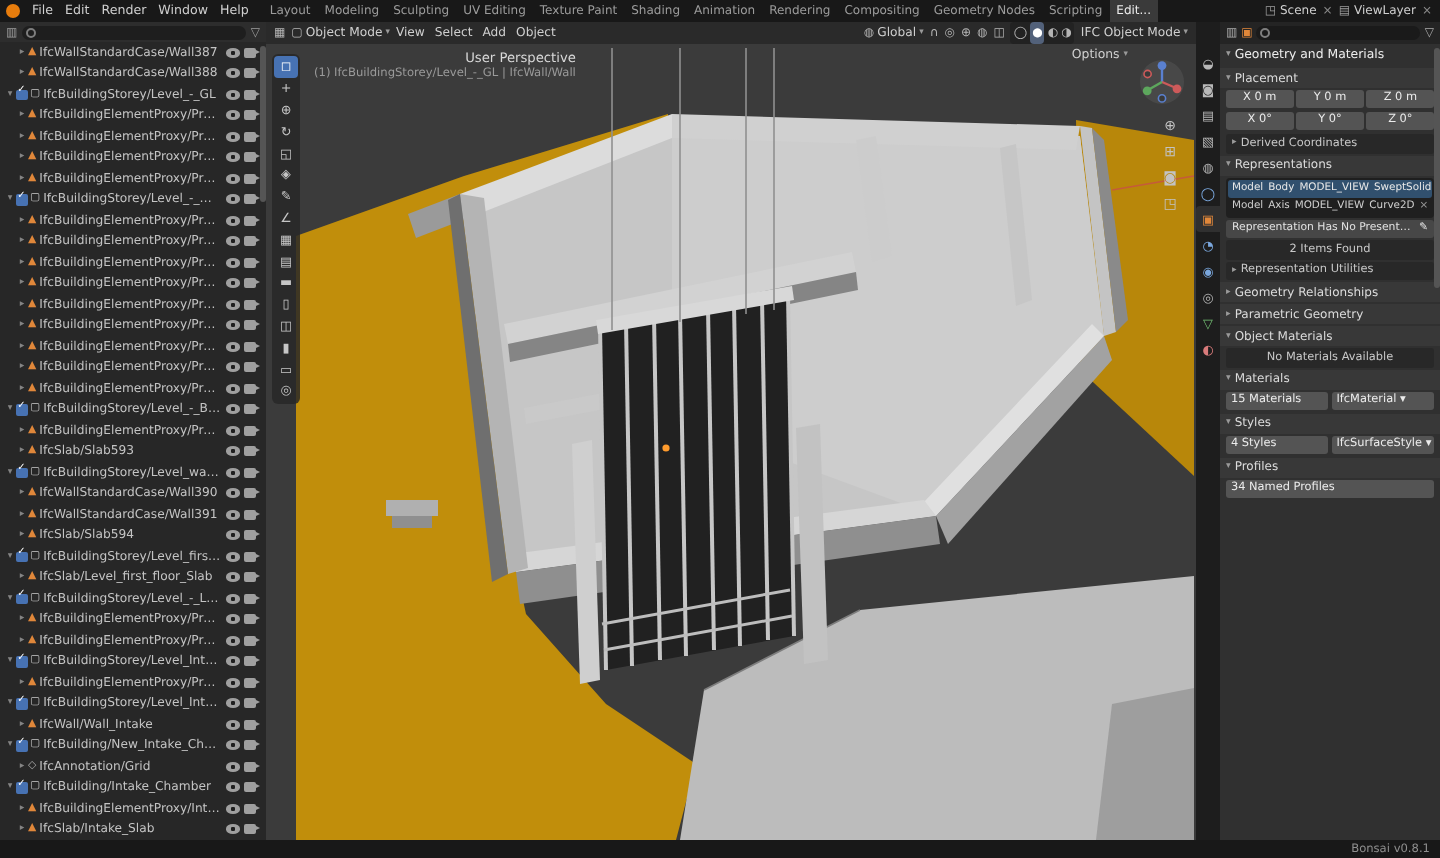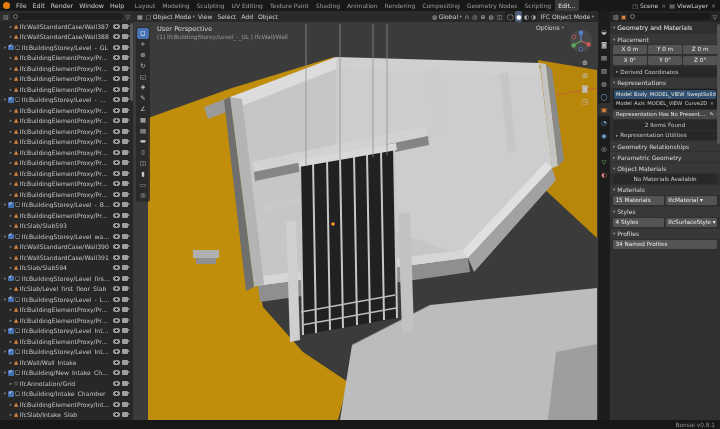--- a/index.html
+++ b/index.html
@@ -46,21 +46,21 @@
 #vp-menus{display:flex;gap:5px;}
 .vh-menu{color:#cfcfcf;}
 .vh-right{margin-left:auto;display:flex;align-items:center;gap:3px;}
 .shade-group{display:flex;gap:1.5px;background:#222;border-radius:2px;padding:0 1.5px;}
 #vp-canvas{position:absolute;left:0;top:11px;width:465px;height:398px;background:#3b3b3b;overflow:hidden;}
 #scene{position:absolute;left:0;top:0;}
 #toolstrip{position:absolute;left:3px;top:5px;width:14px;background:rgba(40,40,40,.85);border-radius:3px;padding:1px 0;z-index:3;}
 .tool{width:12px;height:10.8px;margin:0 1px;display:flex;align-items:center;justify-content:center;font-size:6.4px;color:#c6c6c6;border-radius:2px;}
 .tool.active{background:#4772b3;color:#fff;}
 #vp-overlay{position:absolute;left:24px;top:3px;z-index:3;}
-#vp-overlay .l1{font-size:6.6px;color:#d8d8d8;}
+#vp-overlay .l1{font-size:6.6px;color:#d8d8d8;text-align:right;}
 #vp-overlay .l2{font-size:5.8px;color:#9a9a9a;margin-top:1px;}
 #options-btn{position:absolute;right:34px;top:2px;font-size:6.2px;color:#d0d0d0;z-index:3;display:flex;gap:2px;align-items:center;}
 #nav-gizmo{position:absolute;right:5px;top:7px;z-index:3;}
 #nav-icons{position:absolute;right:8px;top:36px;z-index:3;display:flex;flex-direction:column;gap:3px;}
 .nav-ico{width:10px;height:10px;display:flex;align-items:center;justify-content:center;color:#c3c3c3;font-size:7px;}
 
 #props{position:absolute;left:598px;top:11px;width:122px;height:409px;background:#303030;}
 #prop-tabs{position:absolute;left:0;top:0;width:12px;height:409px;background:#1d1d1d;padding-top:14px;}
 .ptab{width:12px;height:13px;display:flex;align-items:center;justify-content:center;font-size:6.4px;}
 .ptab.active{background:#303030;border-radius:2px 0 0 2px;}

